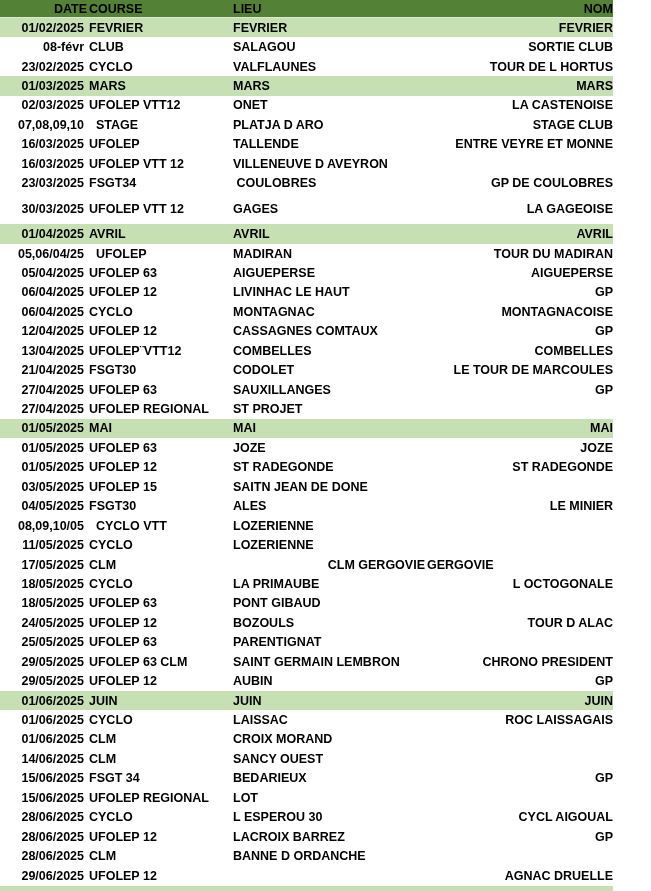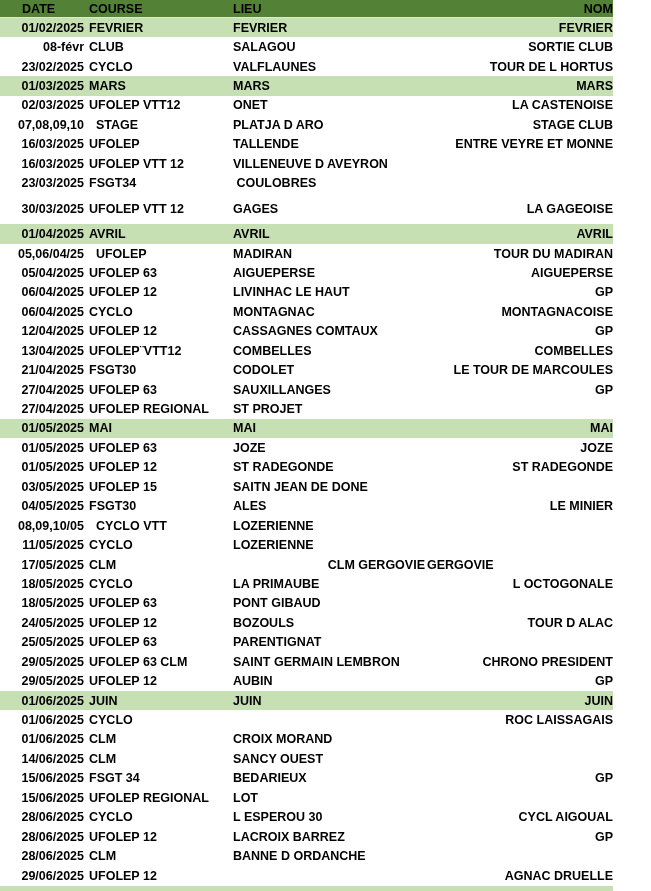--- a/index.html
+++ b/index.html
@@ -35,21 +35,21 @@
     width: 613px;
     height: 5px;
     background: var(--month-bg, #c6e0b4);
     margin-top: 1px;
   }
   .cell { overflow: hidden; }
   .cell-date  { width: 87px;  text-align: right; padding-right: 3px; padding-left: 12px; }
   .cell-course{ width: 144px; padding-left: 2px; }
   .cell-lieu  { width: 188px; padding-left: 2px; }
   .cell-nom   { flex: 1;      padding-left: 2px; text-align: right; }
-  .row.header .cell-date { text-align: left; padding-left: 22px; padding-right: 0; }
+  .row.header .cell-date { text-align: right; padding-left: 22px; padding-right: 0; }
 </style>
 </head>
 <body>
 
 <div class="page">
   <div class="table">
     <div class="row header">
       <div class="cell cell-date">DATE</div>
       <div class="cell cell-course">COURSE</div>
       <div class="cell cell-lieu">LIEU</div>
@@ -57,21 +57,21 @@
     </div>
     <div id="rows-container">
         <div class="row month"><div class="cell cell-date">01/02/2025</div><div class="cell cell-course">FEVRIER</div><div class="cell cell-lieu">FEVRIER</div><div class="cell cell-nom">FEVRIER</div></div>
         <div class="row data"><div class="cell cell-date">08-févr</div><div class="cell cell-course">CLUB</div><div class="cell cell-lieu">SALAGOU</div><div class="cell cell-nom">SORTIE CLUB</div></div>
         <div class="row data"><div class="cell cell-date">23/02/2025</div><div class="cell cell-course">CYCLO</div><div class="cell cell-lieu">VALFLAUNES</div><div class="cell cell-nom">TOUR DE L HORTUS</div></div>
         <div class="row month"><div class="cell cell-date">01/03/2025</div><div class="cell cell-course">MARS</div><div class="cell cell-lieu">MARS</div><div class="cell cell-nom">MARS</div></div>
         <div class="row data"><div class="cell cell-date">02/03/2025</div><div class="cell cell-course">UFOLEP VTT12</div><div class="cell cell-lieu">ONET</div><div class="cell cell-nom">LA CASTENOISE</div></div>
         <div class="row data"><div class="cell cell-date">07,08,09,10</div><div class="cell cell-course">  STAGE</div><div class="cell cell-lieu">PLATJA D ARO</div><div class="cell cell-nom">STAGE CLUB</div></div>
         <div class="row data"><div class="cell cell-date">16/03/2025</div><div class="cell cell-course">UFOLEP</div><div class="cell cell-lieu">TALLENDE</div><div class="cell cell-nom">ENTRE VEYRE ET MONNE</div></div>
         <div class="row data"><div class="cell cell-date">16/03/2025</div><div class="cell cell-course">UFOLEP VTT 12</div><div class="cell cell-lieu">VILLENEUVE D AVEYRON</div><div class="cell cell-nom"></div></div>
-        <div class="row data"><div class="cell cell-date">23/03/2025</div><div class="cell cell-course">FSGT34</div><div class="cell cell-lieu"> COULOBRES</div></div>
+        <div class="row data"><div class="cell cell-date">23/03/2025</div><div class="cell cell-course">FSGT34</div><div class="cell cell-lieu"> COULOBRES</div><div class="cell cell-nom">GP DE COULOBRES</div></div>
         <div class="row spacer"></div>
         <div class="row data"><div class="cell cell-date">30/03/2025</div><div class="cell cell-course">UFOLEP VTT 12</div><div class="cell cell-lieu">GAGES</div><div class="cell cell-nom">LA GAGEOISE</div></div>
         <div class="row spacer"></div>
         <div class="row month"><div class="cell cell-date">01/04/2025</div><div class="cell cell-course">AVRIL</div><div class="cell cell-lieu">AVRIL</div><div class="cell cell-nom">AVRIL</div></div>
         <div class="row data"><div class="cell cell-date">05,06/04/25</div><div class="cell cell-course">  UFOLEP</div><div class="cell cell-lieu">MADIRAN</div><div class="cell cell-nom"> TOUR DU MADIRAN</div></div>
         <div class="row data"><div class="cell cell-date">05/04/2025</div><div class="cell cell-course">UFOLEP 63</div><div class="cell cell-lieu">AIGUEPERSE</div><div class="cell cell-nom">AIGUEPERSE</div></div>
         <div class="row data"><div class="cell cell-date">06/04/2025</div><div class="cell cell-course">UFOLEP 12</div><div class="cell cell-lieu">LIVINHAC LE HAUT</div><div class="cell cell-nom">GP</div></div>
         <div class="row data"><div class="cell cell-date">06/04/2025</div><div class="cell cell-course">CYCLO</div><div class="cell cell-lieu">MONTAGNAC</div><div class="cell cell-nom">MONTAGNACOISE</div></div>
         <div class="row data"><div class="cell cell-date">12/04/2025</div><div class="cell cell-course">UFOLEP 12</div><div class="cell cell-lieu">CASSAGNES COMTAUX</div><div class="cell cell-nom">GP</div></div>
         <div class="row data"><div class="cell cell-date">13/04/2025</div><div class="cell cell-course">UFOLEP¨VTT12</div><div class="cell cell-lieu">COMBELLES</div><div class="cell cell-nom">COMBELLES</div></div>
@@ -86,21 +86,21 @@
         <div class="row data"><div class="cell cell-date">08,09,10/05</div><div class="cell cell-course">  CYCLO VTT</div><div class="cell cell-lieu">LOZERIENNE</div><div class="cell cell-nom"></div></div>
         <div class="row data"><div class="cell cell-date">11/05/2025</div><div class="cell cell-course">CYCLO</div><div class="cell cell-lieu">LOZERIENNE</div><div class="cell cell-nom"></div></div>
         <div class="row data"><div class="cell cell-date">17/05/2025</div><div class="cell cell-course">CLM</div><div class="cell cell-nom">CLM GERGOVIE</div><div class="cell cell-lieu">GERGOVIE</div></div>
         <div class="row data"><div class="cell cell-date">18/05/2025</div><div class="cell cell-course">CYCLO</div><div class="cell cell-lieu">LA PRIMAUBE</div><div class="cell cell-nom">L OCTOGONALE</div></div>
         <div class="row data"><div class="cell cell-date">18/05/2025</div><div class="cell cell-course">UFOLEP 63</div><div class="cell cell-lieu">PONT GIBAUD</div><div class="cell cell-nom"></div></div>
         <div class="row data"><div class="cell cell-date">24/05/2025</div><div class="cell cell-course">UFOLEP 12</div><div class="cell cell-lieu">BOZOULS</div><div class="cell cell-nom">TOUR D ALAC</div></div>
         <div class="row data"><div class="cell cell-date">25/05/2025</div><div class="cell cell-course">UFOLEP 63</div><div class="cell cell-lieu">PARENTIGNAT</div><div class="cell cell-nom"></div></div>
         <div class="row data"><div class="cell cell-date">29/05/2025</div><div class="cell cell-course">UFOLEP 63 CLM</div><div class="cell cell-lieu">SAINT GERMAIN LEMBRON</div><div class="cell cell-nom">CHRONO PRESIDENT</div></div>
         <div class="row data"><div class="cell cell-date">29/05/2025</div><div class="cell cell-course">UFOLEP 12</div><div class="cell cell-lieu">AUBIN</div><div class="cell cell-nom">GP</div></div>
         <div class="row month"><div class="cell cell-date">01/06/2025</div><div class="cell cell-course">JUIN</div><div class="cell cell-lieu">JUIN</div><div class="cell cell-nom">JUIN</div></div>
-        <div class="row data"><div class="cell cell-date">01/06/2025</div><div class="cell cell-course">CYCLO</div><div class="cell cell-nom">ROC LAISSAGAIS</div></div>
+        <div class="row data"><div class="cell cell-date">01/06/2025</div><div class="cell cell-course">CYCLO</div><div class="cell cell-lieu">LAISSAC</div><div class="cell cell-nom">ROC LAISSAGAIS</div></div>
         <div class="row data"><div class="cell cell-date">01/06/2025</div><div class="cell cell-course">CLM</div><div class="cell cell-lieu">CROIX MORAND</div><div class="cell cell-nom"></div></div>
         <div class="row data"><div class="cell cell-date">14/06/2025</div><div class="cell cell-course">CLM</div><div class="cell cell-lieu">SANCY OUEST</div><div class="cell cell-nom"></div></div>
         <div class="row data"><div class="cell cell-date">15/06/2025</div><div class="cell cell-course">FSGT 34</div><div class="cell cell-lieu">BEDARIEUX</div><div class="cell cell-nom">GP</div></div>
         <div class="row data"><div class="cell cell-date">15/06/2025</div><div class="cell cell-course">UFOLEP REGIONAL</div><div class="cell cell-lieu">LOT</div><div class="cell cell-nom"></div></div>
         <div class="row data"><div class="cell cell-date">28/06/2025</div><div class="cell cell-course">CYCLO</div><div class="cell cell-lieu">L ESPEROU 30</div><div class="cell cell-nom">CYCL AIGOUAL</div></div>
         <div class="row data"><div class="cell cell-date">28/06/2025</div><div class="cell cell-course">UFOLEP 12</div><div class="cell cell-lieu">LACROIX BARREZ</div><div class="cell cell-nom">GP</div></div>
         <div class="row data"><div class="cell cell-date">28/06/2025</div><div class="cell cell-course">CLM</div><div class="cell cell-lieu">BANNE D ORDANCHE</div><div class="cell cell-nom"></div></div>
         <div class="row data"><div class="cell cell-date">29/06/2025</div><div class="cell cell-course">UFOLEP 12</div><div class="cell cell-nom">AGNAC DRUELLE</div></div>
       </div>
     <div class="bottom-strip"></div>

